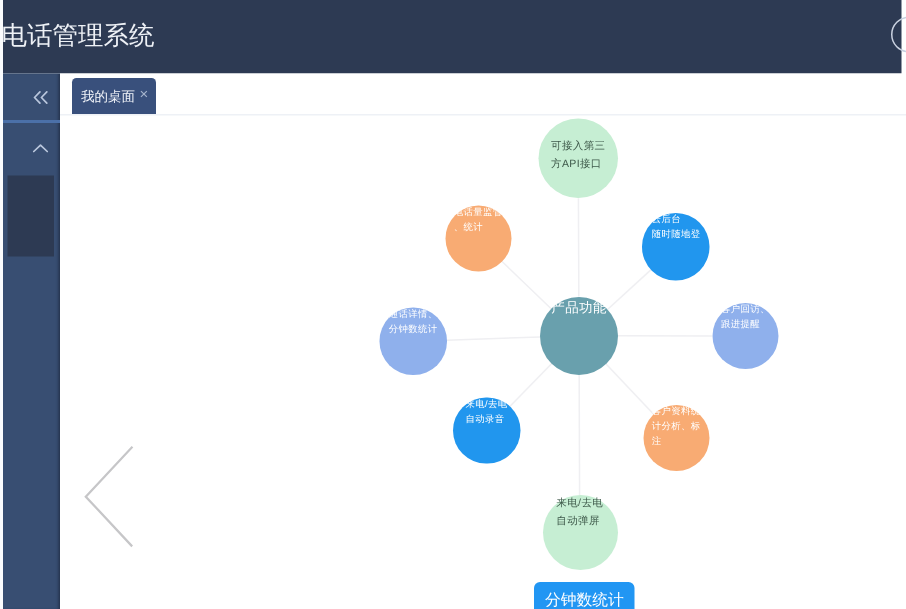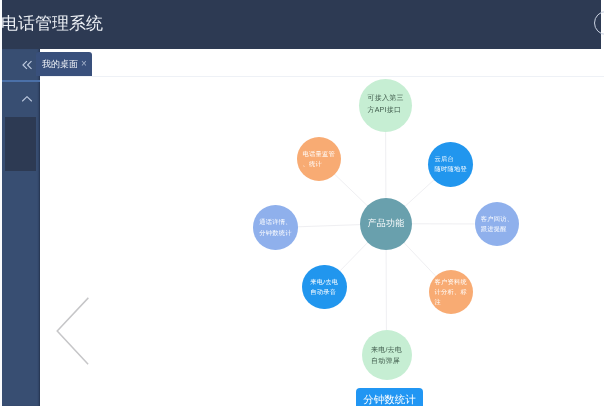--- a/index.html
+++ b/index.html
@@ -23,30 +23,30 @@
   .rail-btn.collapse{top:50px;}
   .rail-sep{position:absolute;left:2px;top:80px;width:38px;height:1.5px;background:#4b70a8;}
   .rail-btn.up{top:84px;}
   .rail-active{position:absolute;left:5px;top:117px;width:31px;height:54px;background:#2d3a53;}
 
   .rail-ico{position:absolute;left:25px;top:50%;transform:translate(-50%,-50%);}
 
   
   .tabbar{position:absolute;left:40px;top:49px;width:564px;height:29px;background:#fff;}
   .tabbar-line{position:absolute;left:40px;top:76px;width:564px;height:1px;background:#eef1f6;}
-  .tab{position:absolute;left:36px;top:52px;height:24px;box-sizing:border-box;
+  .tab{position:absolute;left:48px;top:52px;height:24px;box-sizing:border-box;
        background:#39507c;border-radius:3px 3px 0 0;color:#f2f5fa;
        padding:0 5px 0 6px;display:flex;align-items:center;gap:3px;font-size:9px;text-align:right;}
   .tab-x{font-size:10px;color:#a7b5cd;line-height:1;}
 
   
   .content{position:absolute;left:40px;top:78px;width:564px;height:328px;background:#fff;}
 
   .diagram{position:absolute;left:0;top:0;width:604px;height:406px;}
-  .node{position:absolute;border-radius:50%;display:flex;align-items:center;
+  .node{position:absolute;border-radius:50%;display:flex;
         justify-content:center;color:#fff;}
   .node span{display:block;text-align:left;line-height:1.62;white-space:nowrap;
              letter-spacing:0.25px;}
   .center-node{color:#fff;font-size:9px;letter-spacing:0px;}
 
   .prev-arrow{position:absolute;}
   .cta{position:absolute;background:#2196f3;border-radius:4px;color:#fff;
        display:flex;align-items:center;justify-content:center;font-size:10.5px;}
 </style>
 </head>

